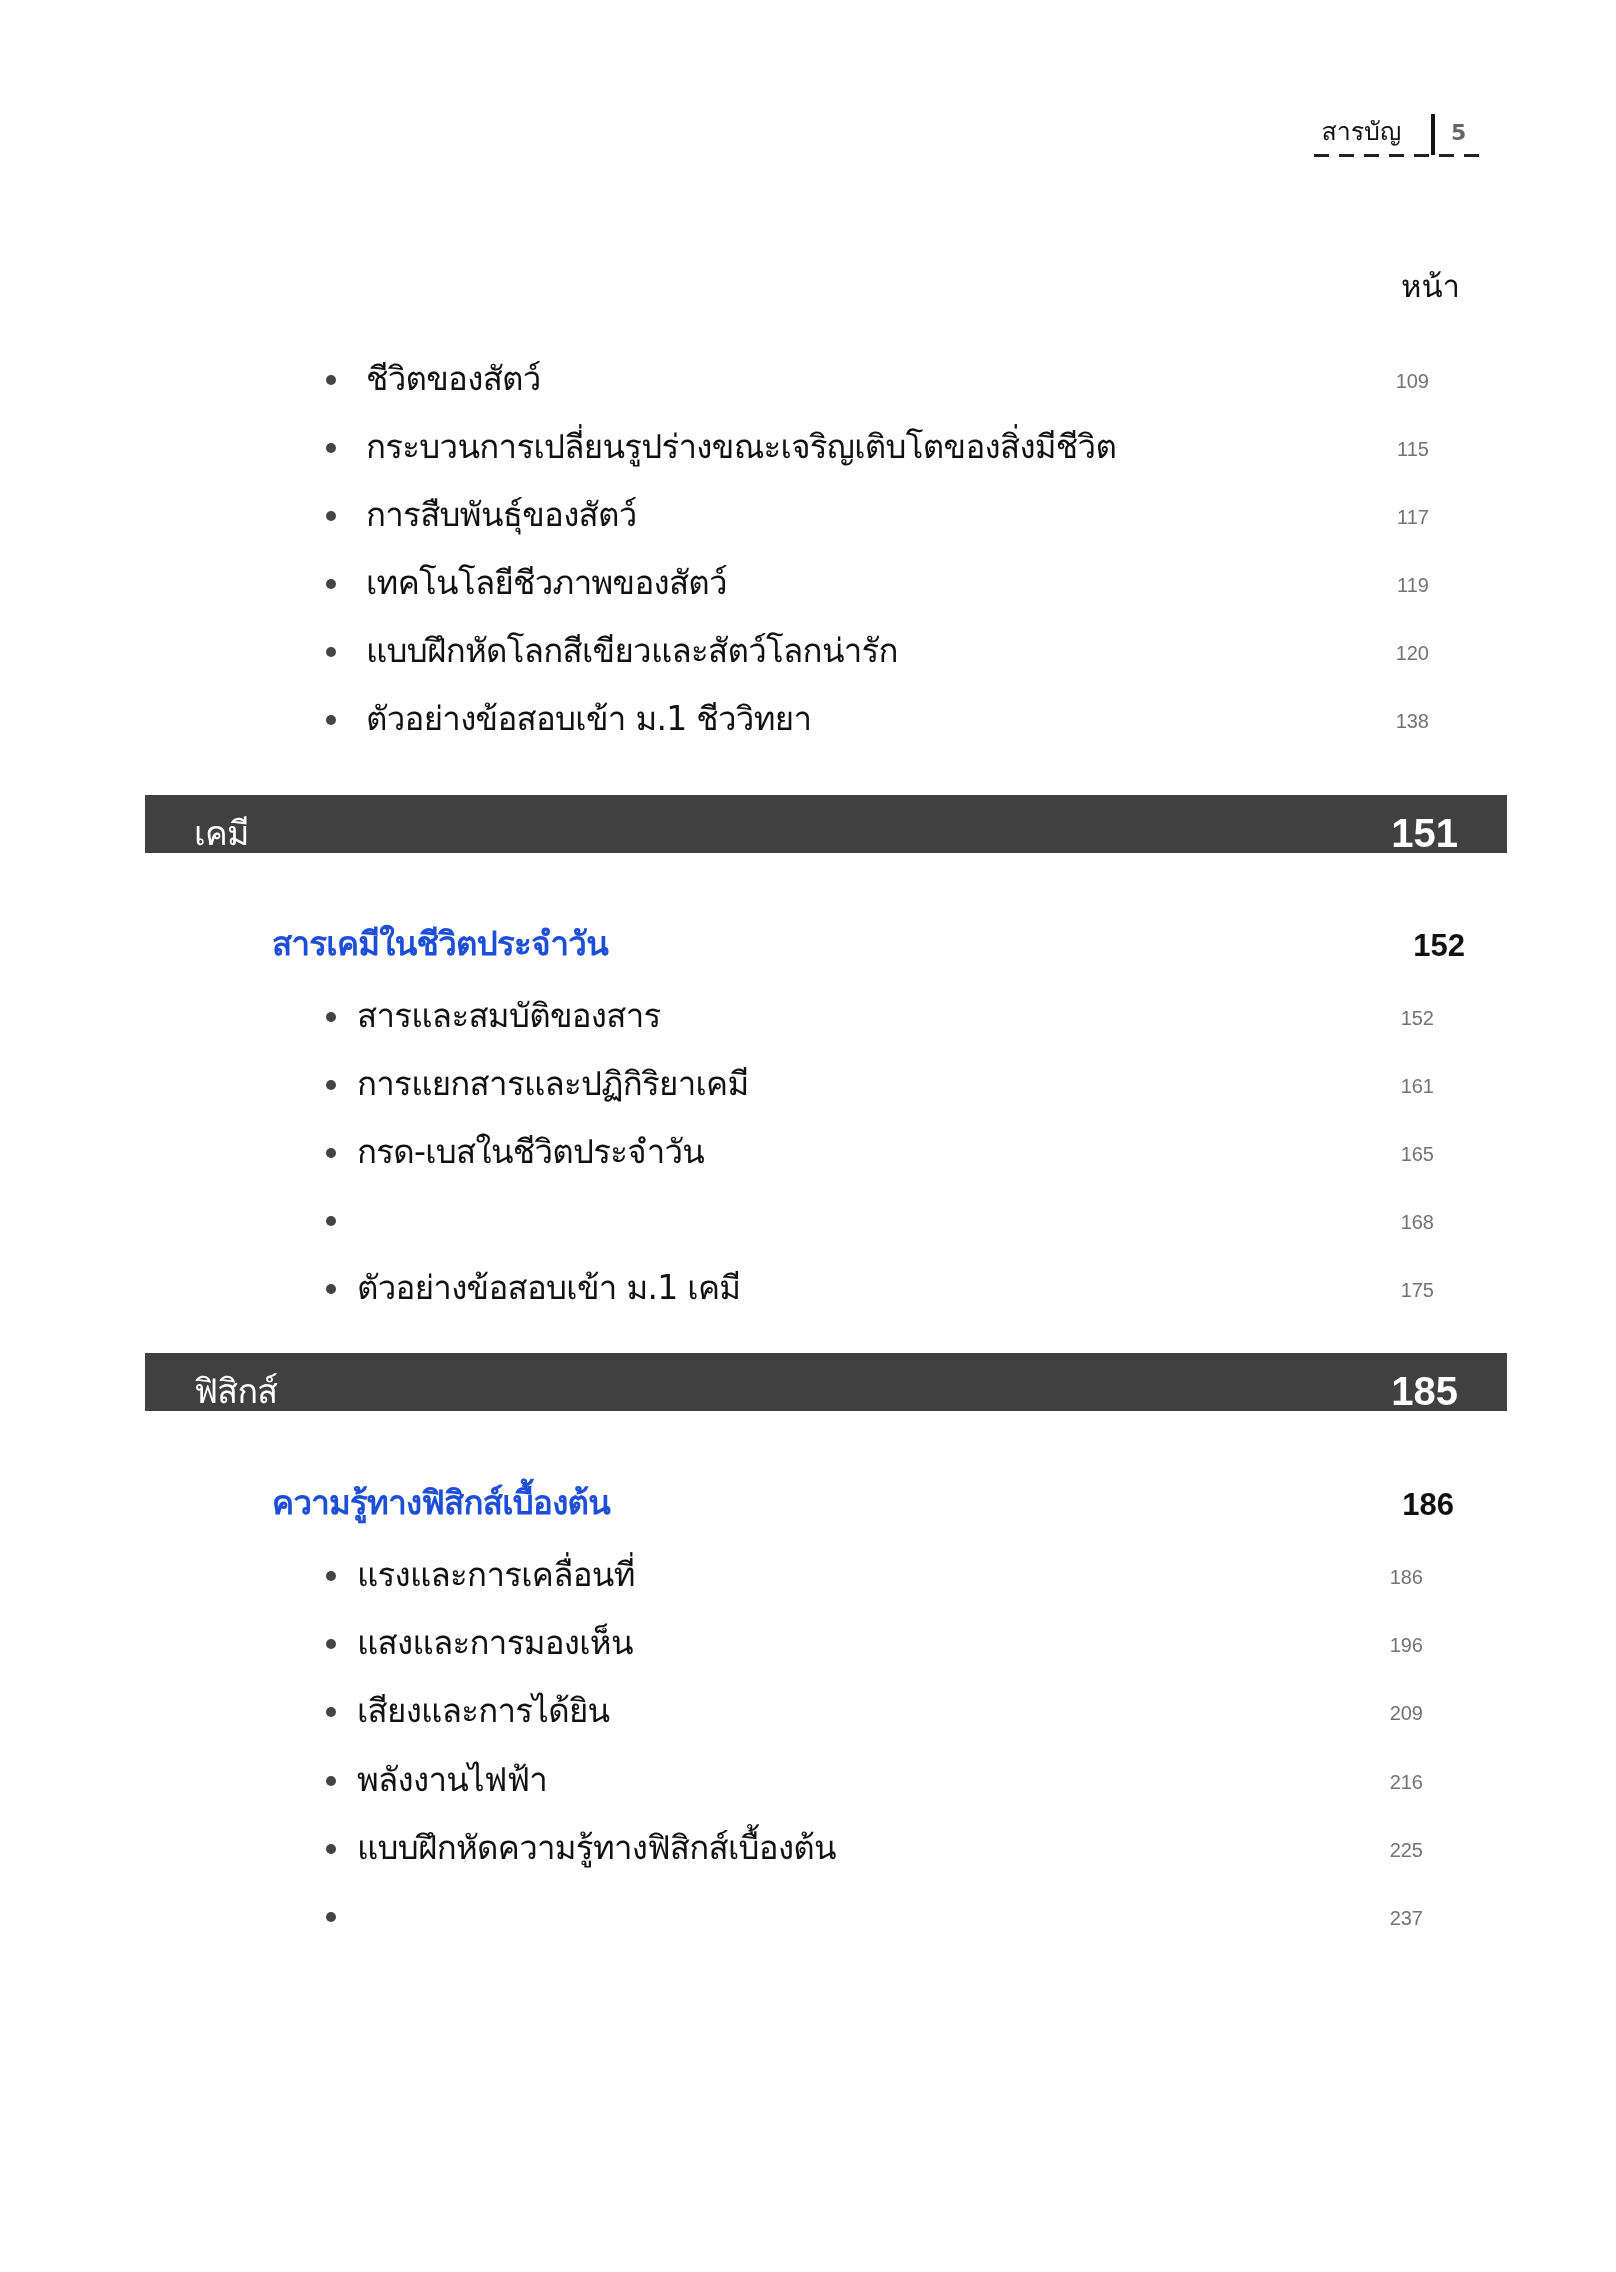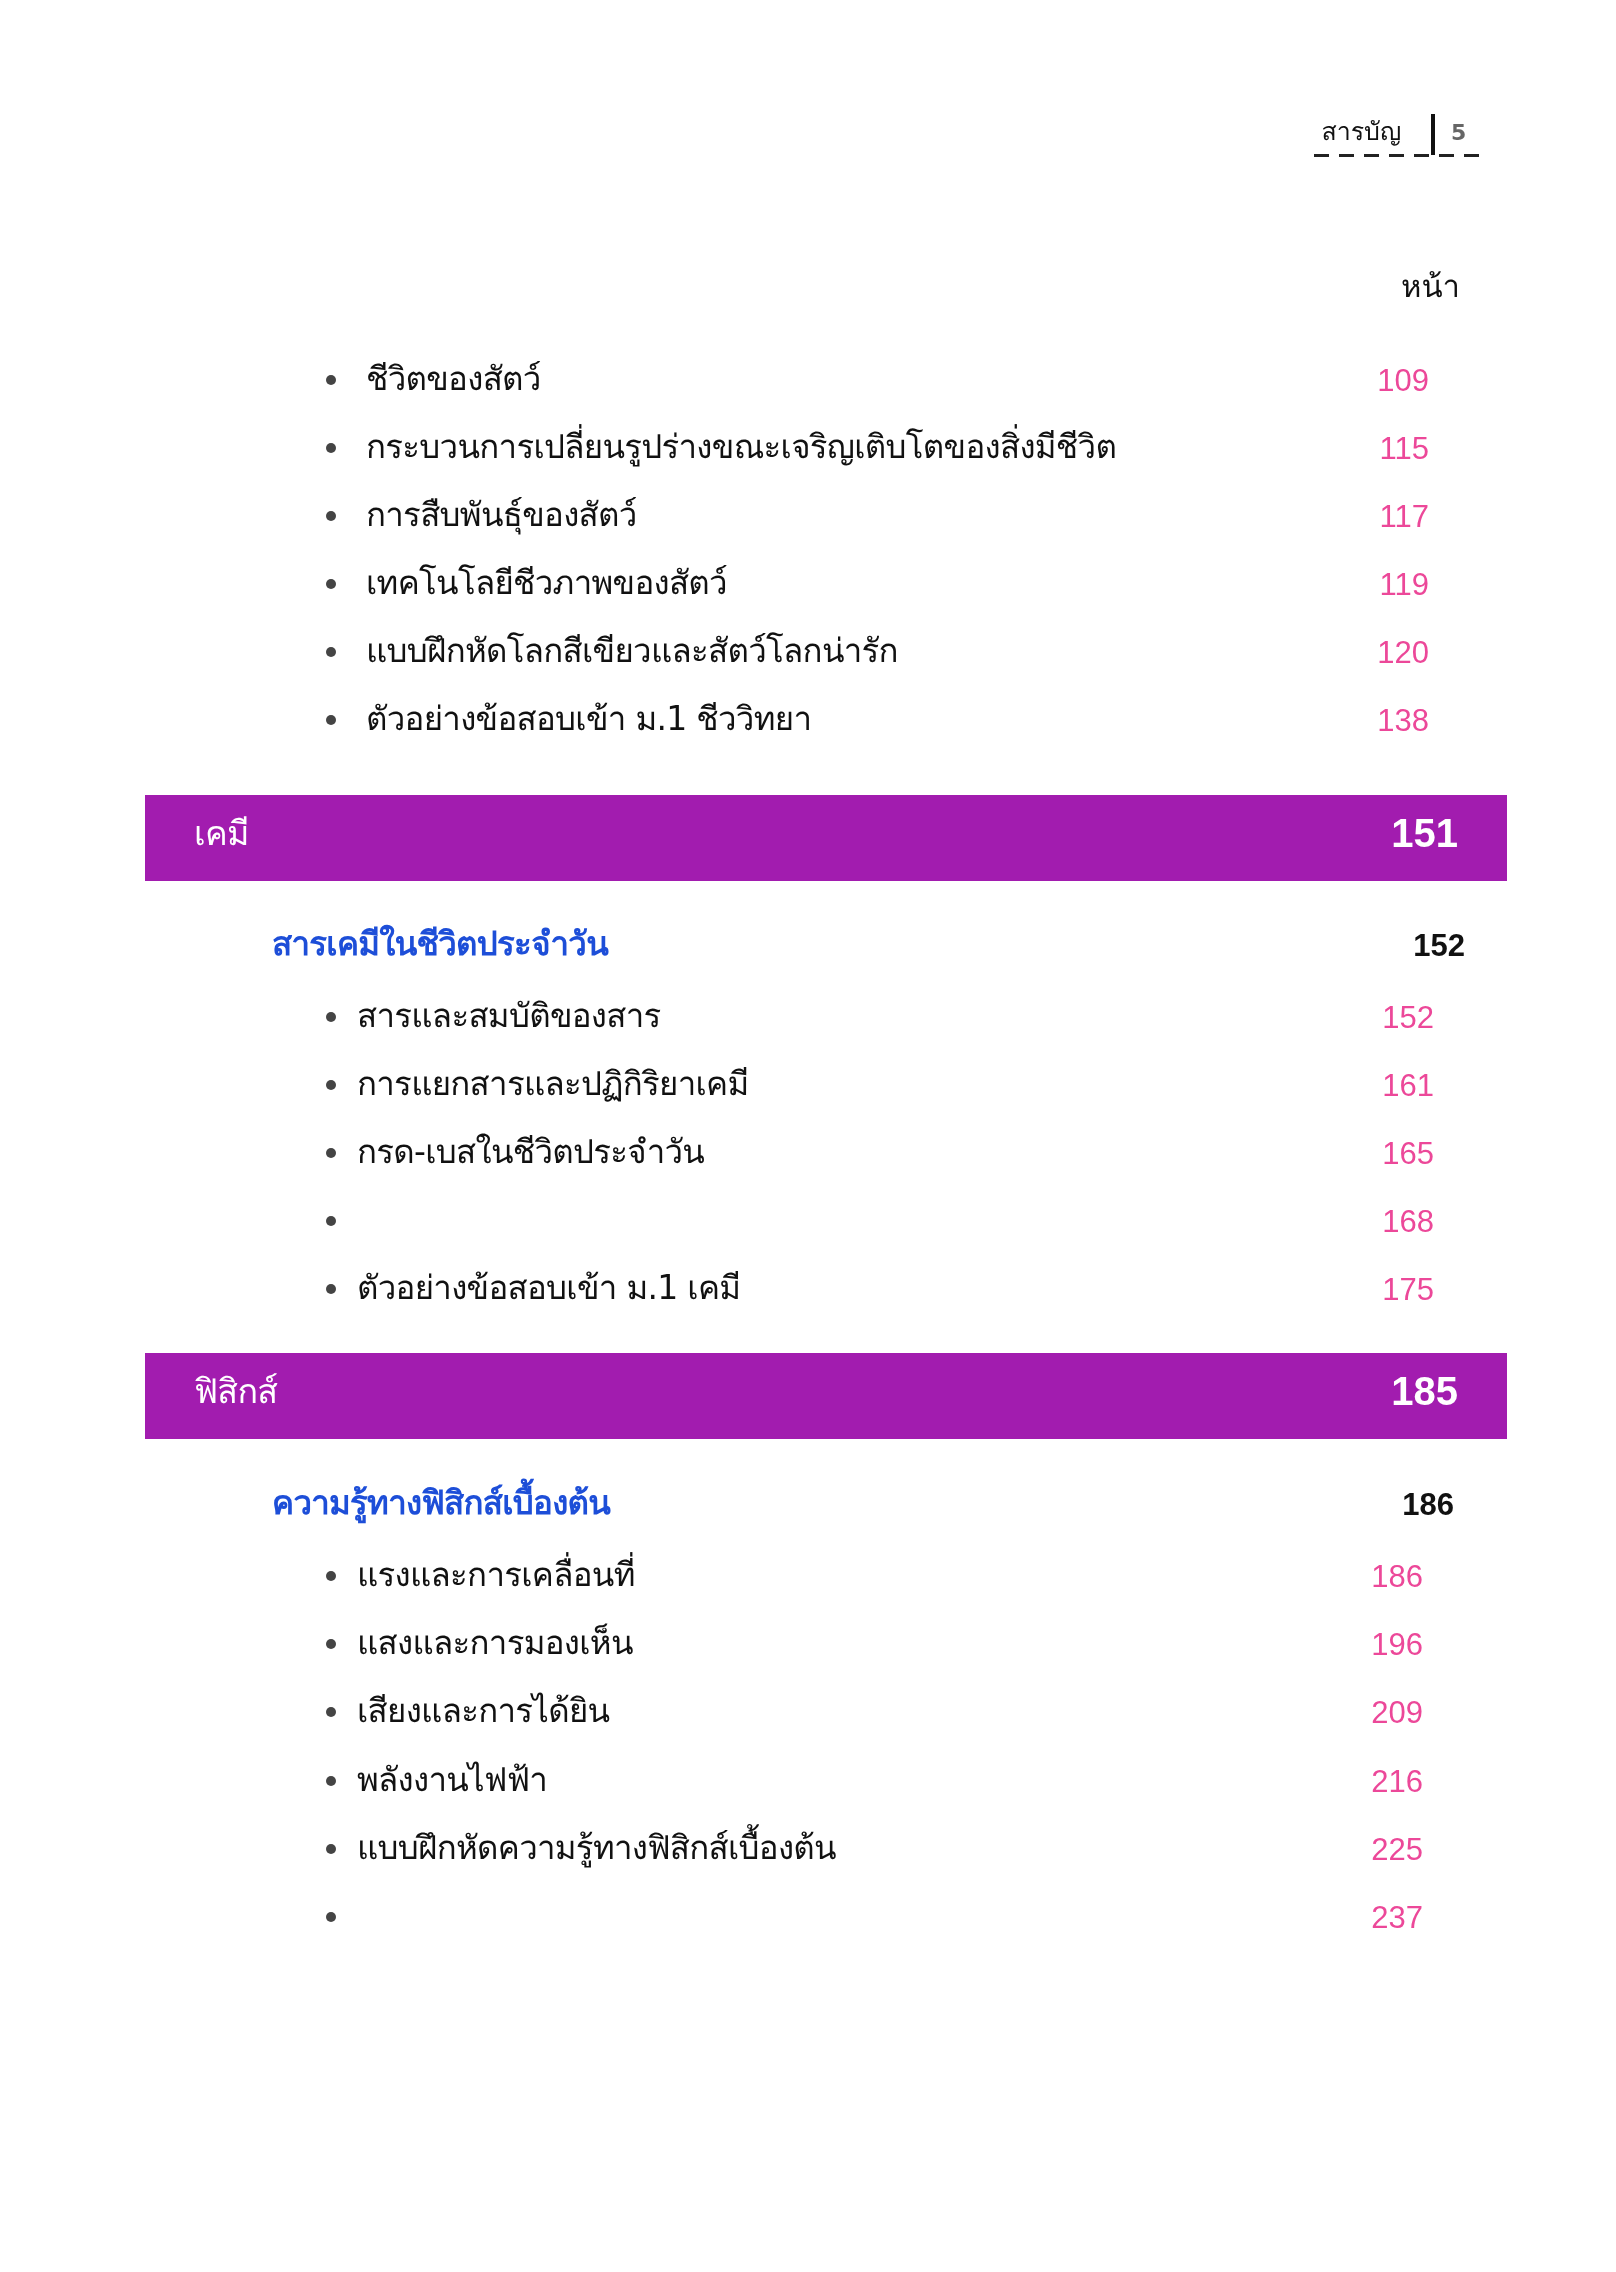--- a/index.html
+++ b/index.html
@@ -12,35 +12,35 @@
   .rh-sep { position: absolute; left: 1430px; left: 117px; top: 3.7px; width: 3.7px; height: 41px; background: #111; }
   .rh-page { position: absolute; left: 137px; top: 10.4px; font-size: 22px; font-weight: bold; color: #666; line-height: 25px; }
   .rh-dash { position: absolute; left: 0; top: 44px; width: 167px; height: 3px;
     background: repeating-linear-gradient(90deg, #222 0 15px, transparent 15px 25px); }
 
   .col-label { position: absolute; right: 157px; top: 268px; font-size: 31px; line-height: 37px; color: #111; }
 
   .row { position: absolute; left: 0; width: 1586px; height: 44px; }
   .bullet { position: absolute; width: 10.4px; height: 10.4px; border-radius: 50%; background: #444; top: 18px; }
   .item-text { position: absolute; top: 3px; font-size: 33px; line-height: 38px; color: #111; white-space: nowrap; letter-spacing: -0.7px; }
-  .item-page { position: absolute; top: 6px; font-size: 31px; line-height: 36px; color: #ec4899; text-align: right; width: 148px; font-family: "Liberation Sans", sans-serif; }
+  .item-page { position: absolute; top: 6px; font-size: 20px; line-height: 36px; color: #737373; text-align: right; width: 148px; font-family: "Liberation Sans", sans-serif; }
 
   .bio .bullet { left: 326px; }
   .bio .item-text { left: 366px; }
   .bio .item-page { right: 157px; }
 
   .chem .bullet, .phys .bullet { left: 326px; }
   .chem .item-text, .phys .item-text { left: 357px; }
   .chem .item-page { right: 152px; }
   .phys .item-page { right: 163px; }
 
   .sub-heading { position: absolute; left: 272px; font-size: 33px; font-weight: bold; line-height: 38px; color: #1d4ed8; white-space: nowrap; letter-spacing: -0.7px; }
   .sub-page { position: absolute; font-size: 31px; font-weight: bold; line-height: 37px; text-align: right; width: 148px; font-family: "Liberation Sans", sans-serif; }
 
-  .section-bar { position: absolute; left: 145px; width: 1362px; height: 86px; background: #a21caf; color: #fff; }
+  .section-bar { position: absolute; left: 145px; width: 1362px; height: 58px; background: #404040; color: #fff; }
   .section-bar .bar-title { position: absolute; left: 49px; top: 18px; font-size: 34px; line-height: 40px; letter-spacing: -0.7px; }
   .section-bar .bar-page { position: absolute; right: 49px; top: 18px; font-size: 40px; font-weight: bold; line-height: 40px; font-family: "Liberation Sans", sans-serif; }
 </style>
 </head>
 <body>
 
 <div class="running-head">
   <span class="rh-title">สารบัญ</span>
   <span class="rh-sep"></span>
   <span class="rh-page">5</span>

